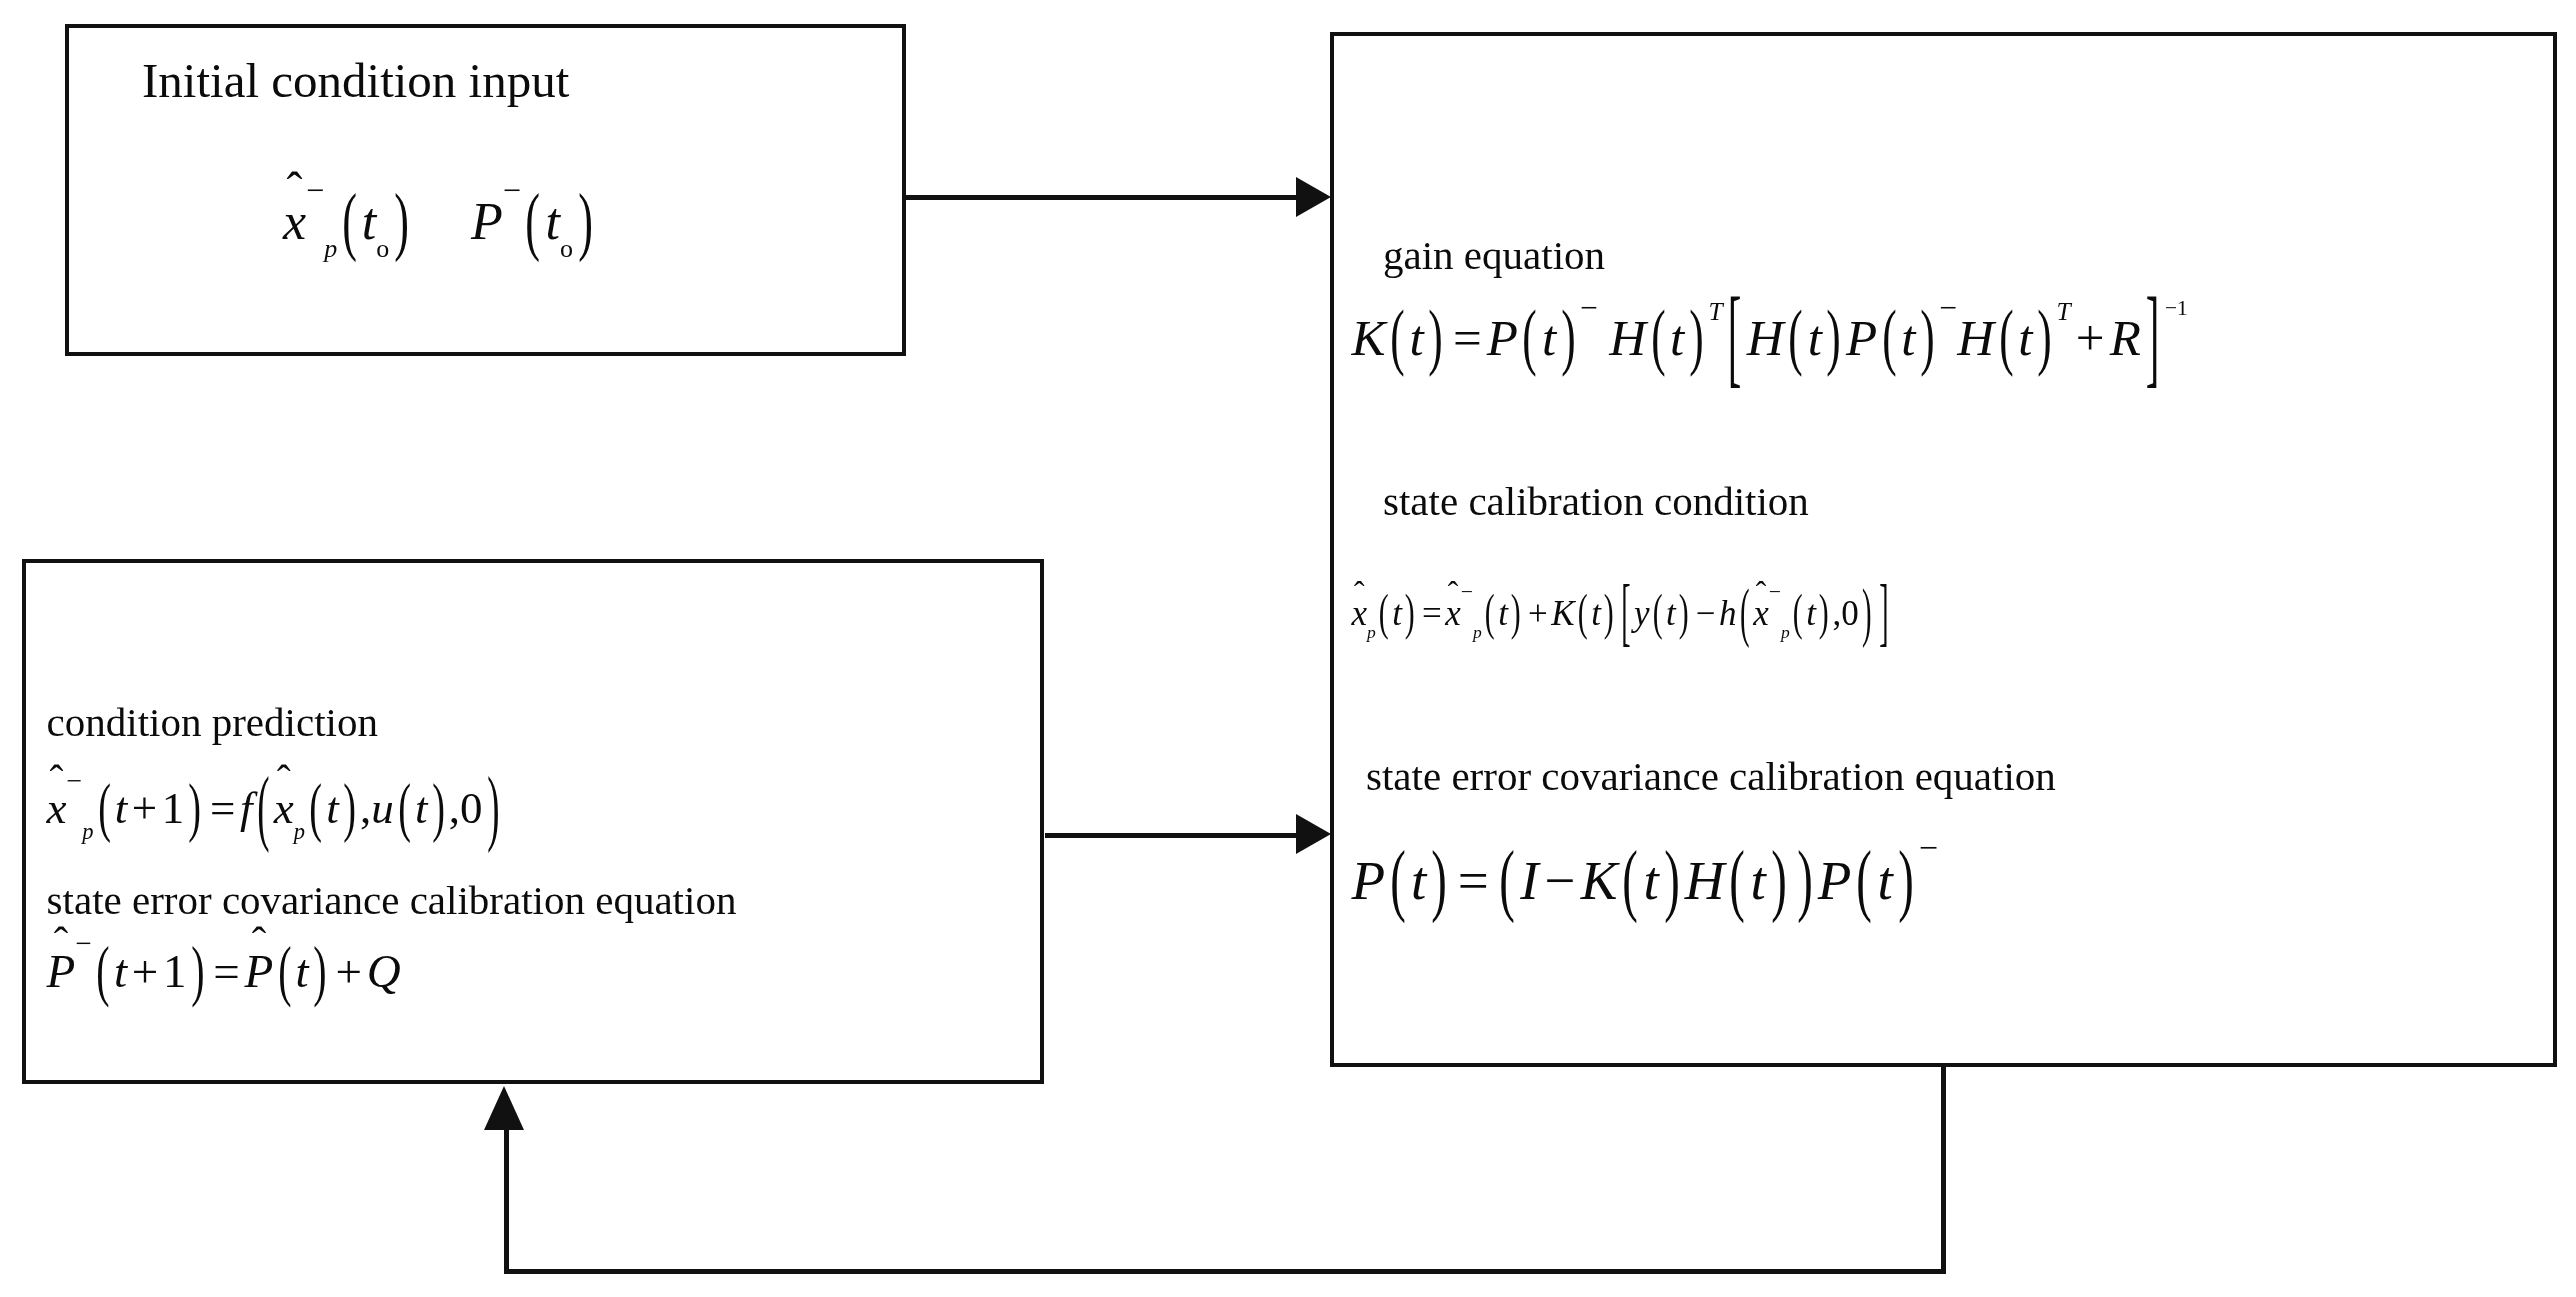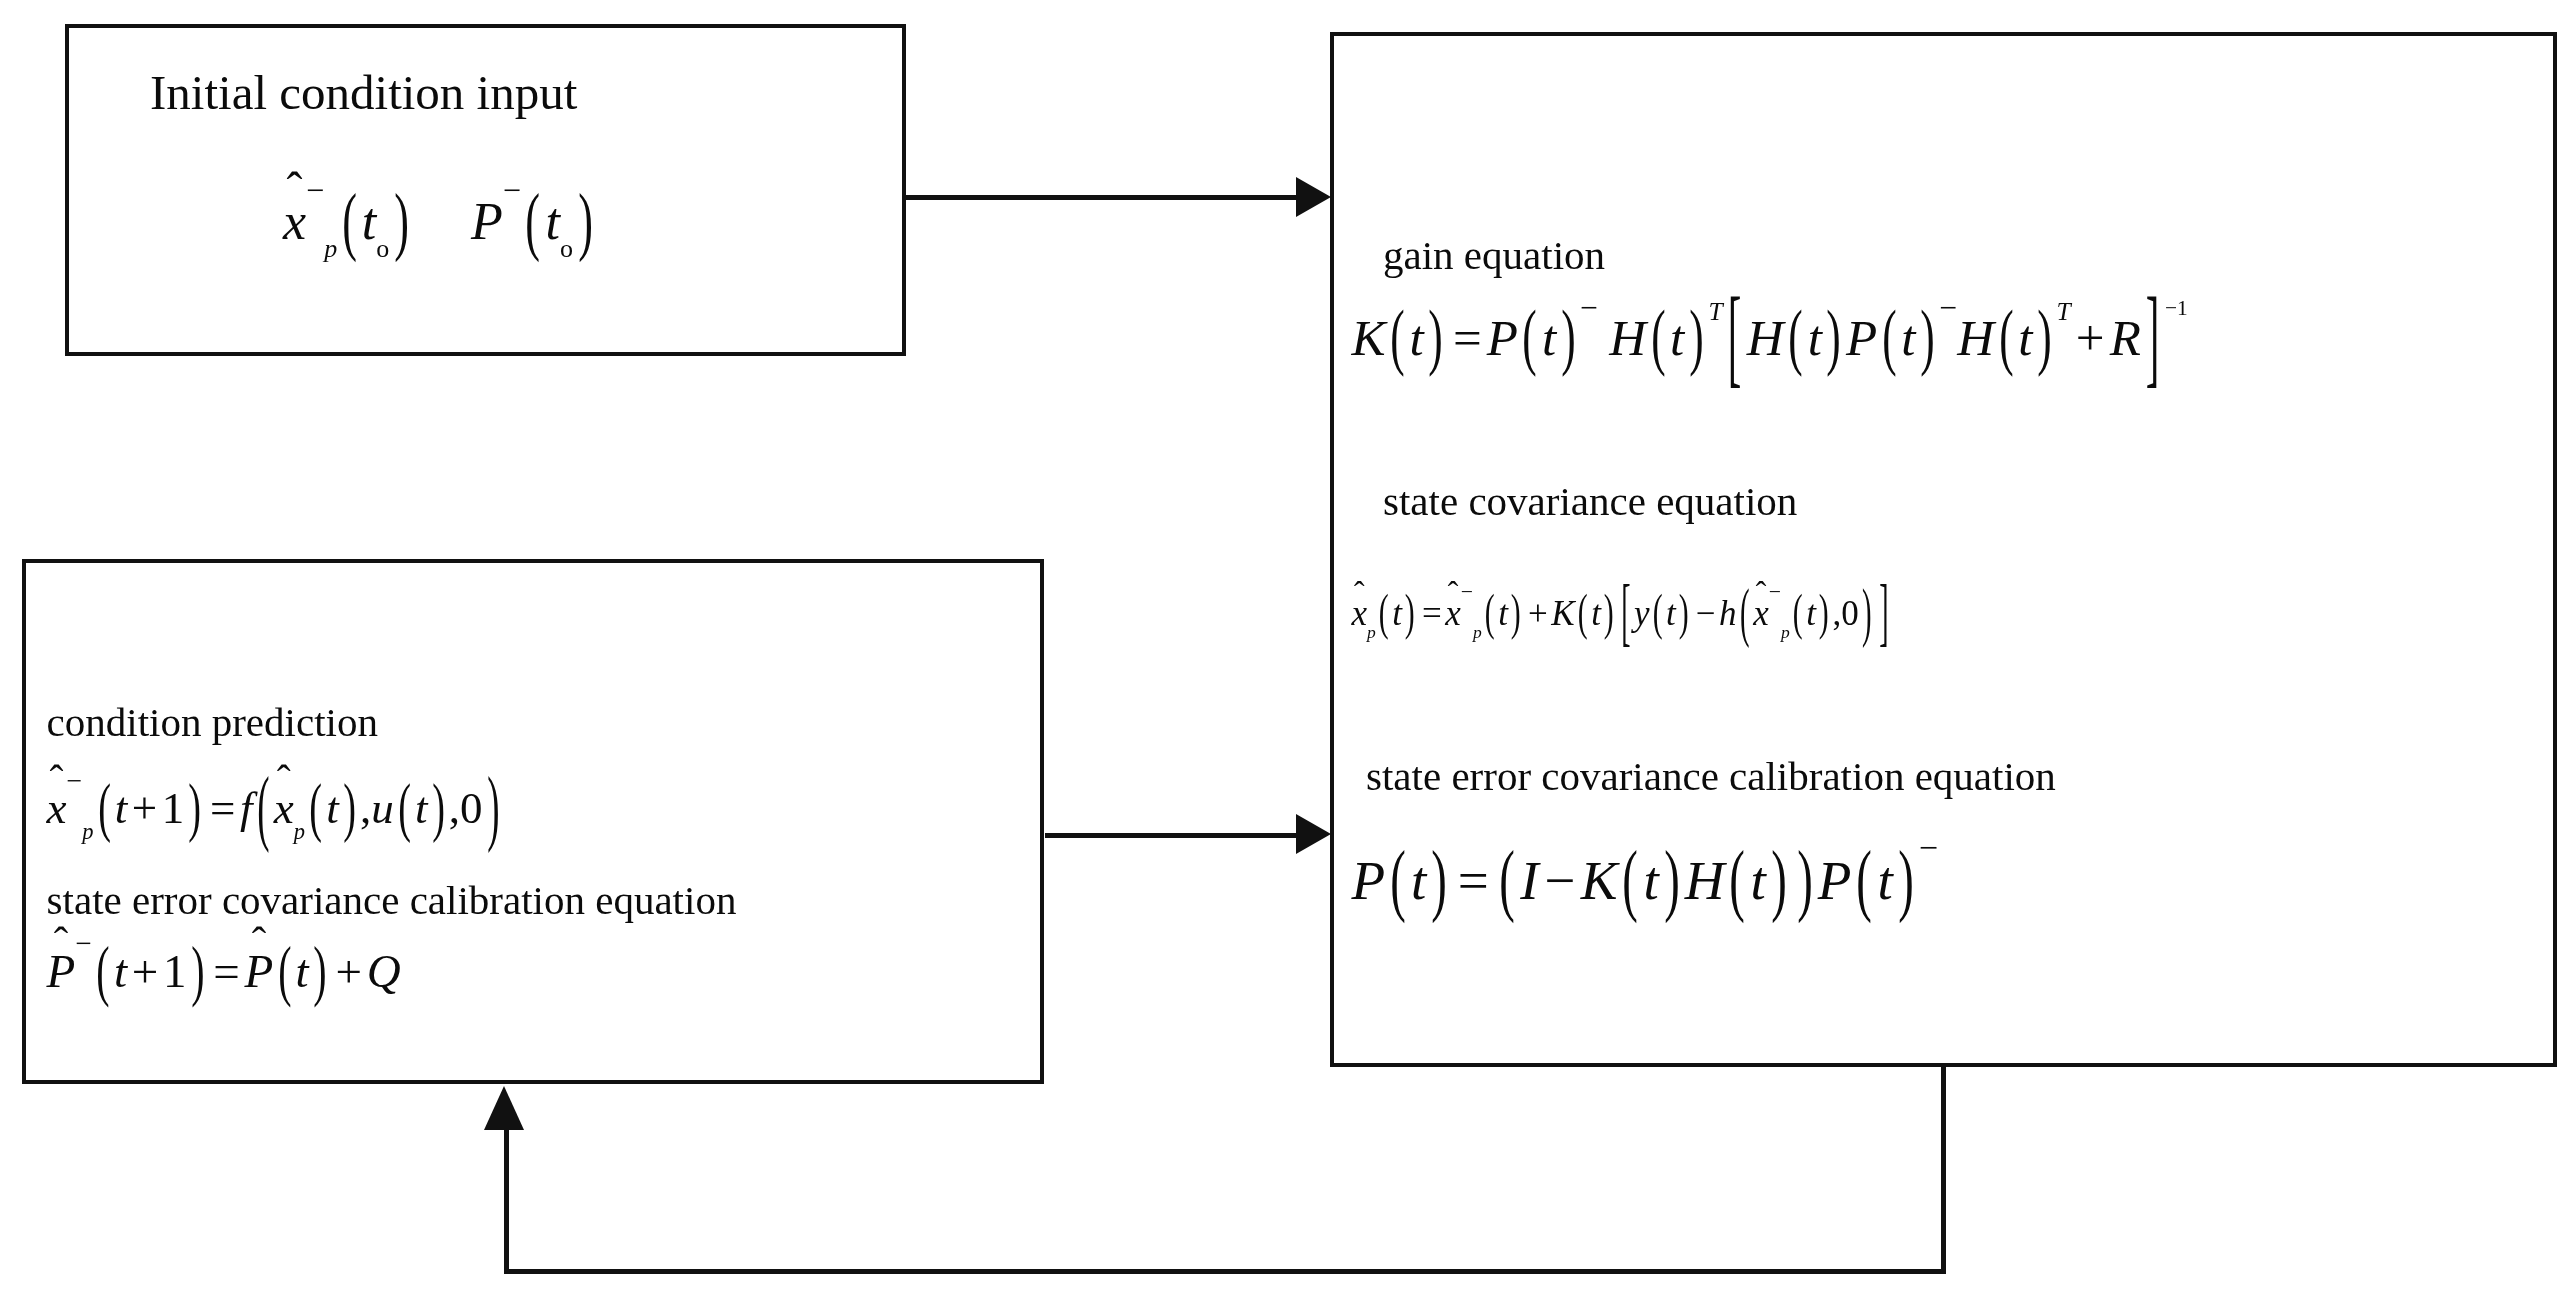--- a/index.html
+++ b/index.html
@@ -136,21 +136,21 @@
     border-right: 20.6px solid transparent;
     border-bottom: 44px solid #111111;
   }
 </style>
 </head>
 <body>
 
 <div id="canvas">
 
   <div class="box" id="box-initial">
-    <div class="heading" style="left:73px; top:40px;margin-left:8px;">Initial condition input</div>
+    <div class="heading" style="left:73px; top:28px;">Initial condition input</div>
 
     <div class="math" style="left:214px; top:168px; font-size:52px;">
       <span class="hat"><span class="hatmark">̂</span>x</span><sup class="sp minus">−</sup><sub class="sb it">p</sub><span class="paren sm">(</span><span>t</span><sub class="sb">o</sub><span class="paren sm">)</span><span style="display:inline-block;width:57px;"></span><span>P</span><sup class="sp minus">−</sup><span class="paren sm">(</span><span>t</span><sub class="sb">o</sub><span class="paren sm">)</span>
     </div>
   </div>
 
   <div class="box" id="box-predictive">
 
     <div class="sublabel" style="left:20.6px; top:139px;">condition prediction</div>
 
@@ -166,21 +166,21 @@
   </div>
 
   <div class="box" id="box-calibration">
 
     <div class="sublabel" style="left:49px; top:199px;">gain equation</div>
 
     <div class="math" style="left:17.4px; top:277px; font-size:51px;">
       <span>K</span><span class="paren sm">(</span><span>t</span><span class="paren sm">)</span><span class="op">=</span><span>P</span><span class="paren sm">(</span><span>t</span><span class="paren sm">)</span><sup class="sp minus">−</sup><span style="display:inline-block;width:11px;"></span><span>H</span><span class="paren sm">(</span><span>t</span><span class="paren sm">)</span><sup class="sp it">T</sup><span class="brack tall">[</span><span>H</span><span class="paren sm">(</span><span>t</span><span class="paren sm">)</span><span>P</span><span class="paren sm">(</span><span>t</span><span class="paren sm">)</span><sup class="sp minus">−</sup><span>H</span><span class="paren sm">(</span><span>t</span><span class="paren sm">)</span><sup class="sp it">T</sup><span class="op">+</span><span>R</span><span class="brack tall">]</span><sup class="sp" style="top:-1.02em; font-size:.42em;">−1</sup>
     </div>
 
-    <div class="sublabel" style="left:49px; top:445px;">state covariance equation</div>
+    <div class="sublabel" style="left:49px; top:445px;">state calibration condition</div>
 
     <div class="math" style="left:17.4px; top:560px; font-size:35px;">
       <span class="hat"><span class="hatmark">̂</span>x</span><sub class="sb it">p</sub><span class="paren sm">(</span><span>t</span><span class="paren sm">)</span><span class="op">=</span><span class="hat"><span class="hatmark">̂</span>x</span><sup class="sp minus">−</sup><sub class="sb it">p</sub><span class="paren sm">(</span><span>t</span><span class="paren sm">)</span><span class="op">+</span><span>K</span><span class="paren sm">(</span><span>t</span><span class="paren sm">)</span><span class="brack tall">[</span><span>y</span><span class="paren sm">(</span><span>t</span><span class="paren sm">)</span><span class="op">−</span><span>h</span><span class="paren">(</span><span class="hat"><span class="hatmark">̂</span>x</span><sup class="sp minus">−</sup><sub class="sb it">p</sub><span class="paren sm">(</span><span>t</span><span class="paren sm">)</span><span class="comma">,</span><span class="num">0</span><span class="paren">)</span><span class="brack tall">]</span>
     </div>
 
     <div class="sublabel" style="left:32px; top:720px;">state error covariance calibration equation</div>
 
     <div class="math" style="left:17.4px; top:817px; font-size:55px;">
       <span>P</span><span class="paren sm">(</span><span>t</span><span class="paren sm">)</span><span class="op">=</span><span class="paren sm">(</span><span>I</span><span class="op">−</span><span>K</span><span class="paren sm">(</span><span>t</span><span class="paren sm">)</span><span>H</span><span class="paren sm">(</span><span>t</span><span class="paren sm">)</span><span class="paren sm">)</span><span>P</span><span class="paren sm">(</span><span>t</span><span class="paren sm">)</span><sup class="sp minus">−</sup>
     </div>

